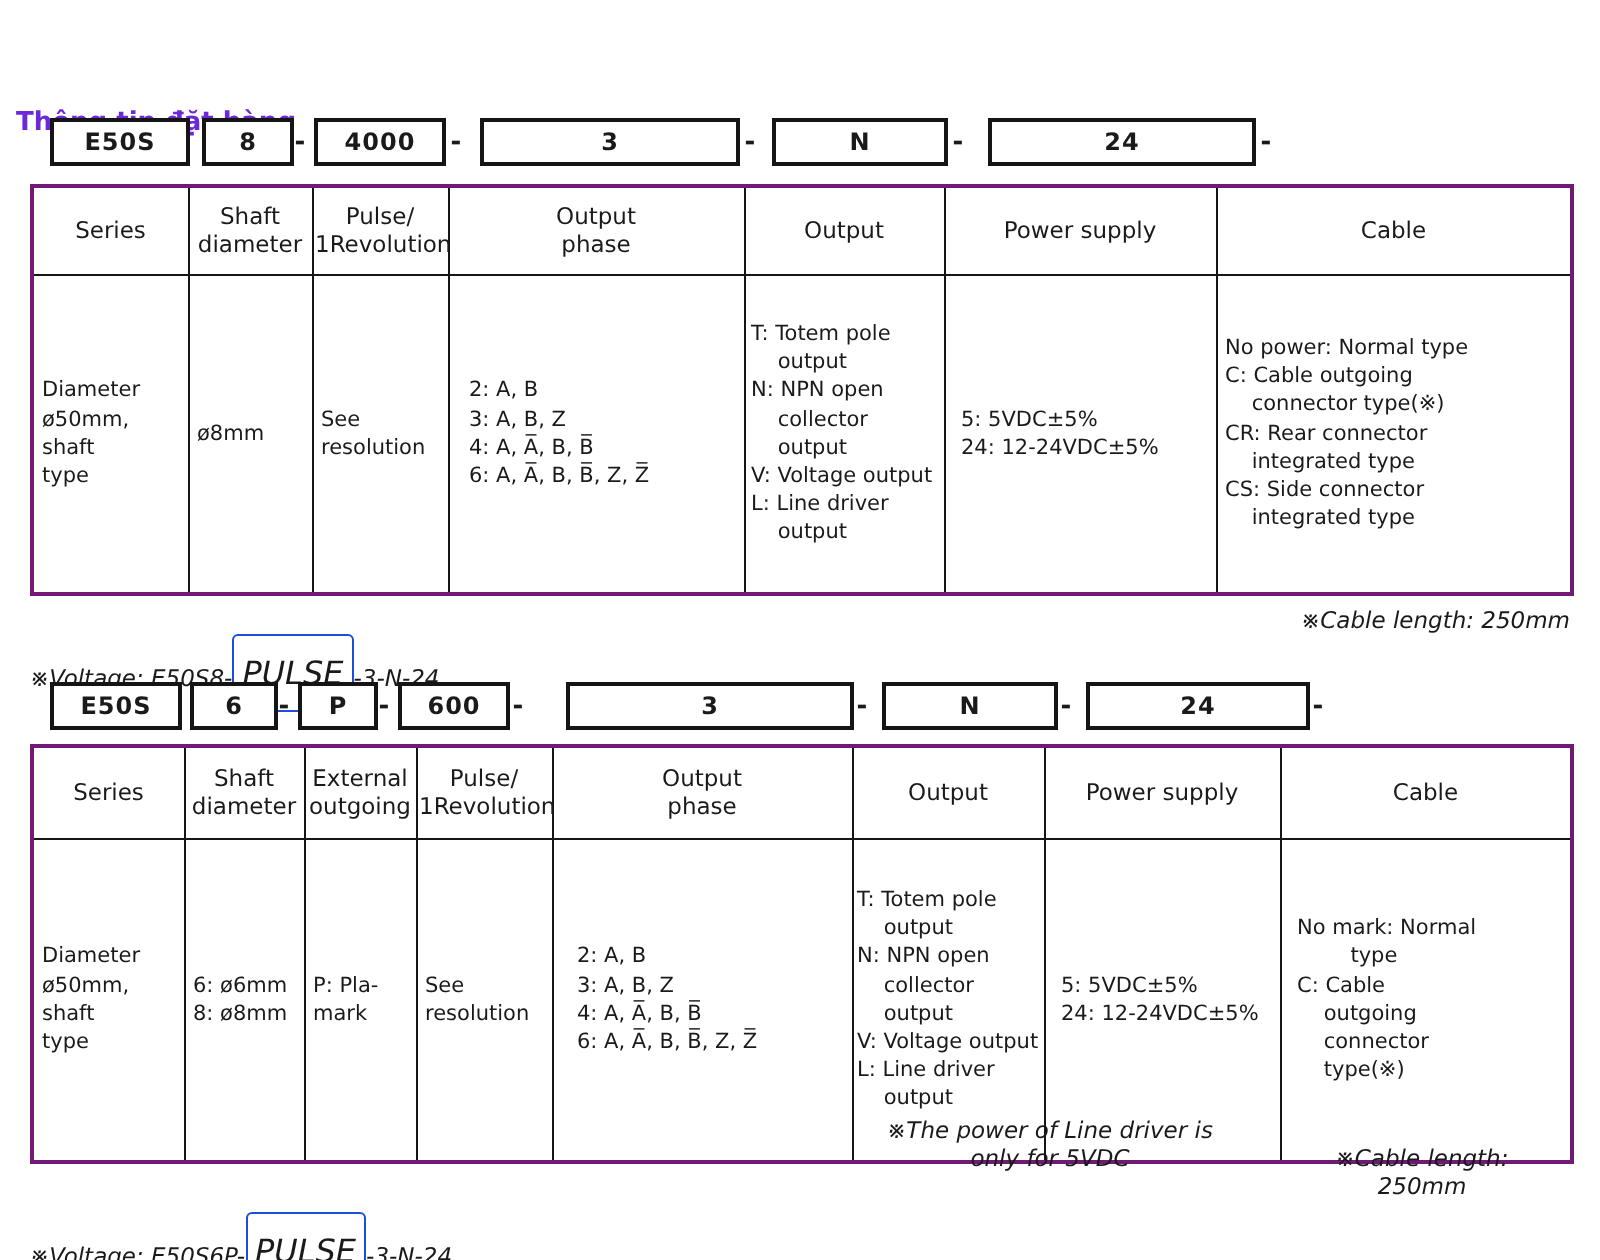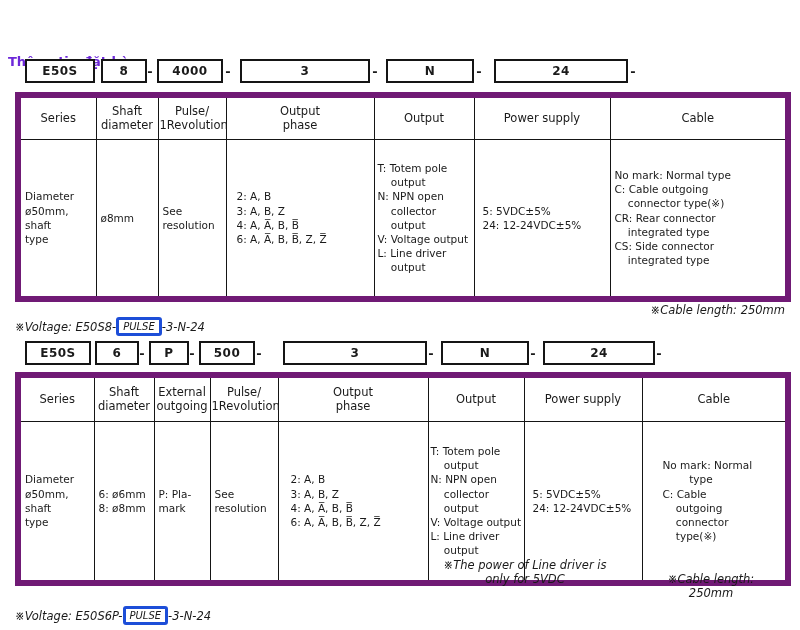--- a/index.html
+++ b/index.html
@@ -21,35 +21,35 @@
     font-size:12px;font-weight:bold;letter-spacing:0.5px;
   }
   .cdash{
     position:absolute;top:0;height:24px;width:10px;
     display:flex;align-items:center;justify-content:center;
     font-size:13px;font-weight:bold;
   }
   
   table.spec{
     position:absolute;border-collapse:collapse;table-layout:fixed;
-    width:770px;border:6px solid #701a75;background:#fff;
+    width:770px;border:2px solid #701a75;background:#fff;
   }
   table.spec th,table.spec td{border:1px solid #151515;vertical-align:middle;}
   table.spec th{
     font-weight:normal;font-size:11.5px;text-align:center;
     white-space:pre-line;line-height:1.25;padding:2px 1px;
   }
   table.spec td{
     font-size:10.5px;line-height:1.35;white-space:pre-wrap;
     padding:3px 4px;text-align:left;
   }
   .noteline{position:absolute;font-size:11.5px;white-space:pre-line;font-style:italic;}
   .pulsebox{
-    display:inline-block;border:3px solid #1d4ed8;border-radius:3px;
-    padding:0 4px;font-size:10px;line-height:13px;vertical-align:1px;
+    display:inline-block;border:1px solid #1d4ed8;border-radius:3px;
+    padding:12px 4px;font-size:16px;line-height:13px;vertical-align:1px;
   }
   .tcenter{text-align:center;}
 </style>
 </head>
 <body>
 
 <div>
 
   <div class="title">Thông tin đặt hàng</div>
 
@@ -107,21 +107,21 @@
         <td style="padding-left:3px">T: Totem pole
     output
 N: NPN open
     collector
     output
 V: Voltage output
 L: Line driver
     output</td>
         <td style="padding-left:8px">5: 5VDC±5%
 24: 12-24VDC±5%</td>
-        <td>No mark: Normal type
+        <td>No power: Normal type
 C: Cable outgoing
     connector type(※)
 CR: Rear connector
     integrated type
 CS: Side connector
     integrated type</td>
       </tr>
     </tbody>
   </table>
 
@@ -129,21 +129,21 @@
     <span>※Voltage: E50S8-</span><span class="pulsebox">PULSE</span><span>-3-N-24</span>
   </div>
   <div class="noteline" style="right:15px;top:303px;text-align:right">※Cable length: 250mm</div>
 
   <div class="code-row" style="top:341px">
     <span class="cbox" style="left:25px;width:62px">E50S</span>
     <span class="cbox" style="left:95px;width:40px">6</span>
     <span class="cdash" style="left:137px">-</span>
     <span class="cbox" style="left:149px;width:36px">P</span>
     <span class="cdash" style="left:187px">-</span>
-    <span class="cbox" style="left:199px;width:52px">500</span>
+    <span class="cbox" style="left:199px;width:52px">600</span>
     <span class="cdash" style="left:254px">-</span>
     <span class="cbox" style="left:283px;width:140px">3</span>
     <span class="cdash" style="left:426px">-</span>
     <span class="cbox" style="left:441px;width:84px">N</span>
     <span class="cdash" style="left:528px">-</span>
     <span class="cbox" style="left:543px;width:108px">24</span>
     <span class="cdash" style="left:654px">-</span>
   </div>
 
   <table class="spec" style="left:15px;top:372px">
@@ -192,21 +192,21 @@
         <td style="padding-left:2px;padding-right:1px">T: Totem pole
     output
 N: NPN open
     collector
     output
 V: Voltage output
 L: Line driver
     output</td>
         <td style="padding-left:8px">5: 5VDC±5%
 24: 12-24VDC±5%</td>
-        <td style="padding-left:20px">No mark: Normal
+        <td style="padding-left:8px">No mark: Normal
         type
 C: Cable
     outgoing
     connector
     type(※)</td>
       </tr>
     </tbody>
   </table>
 
   <div class="noteline" style="left:15px;top:592px">

